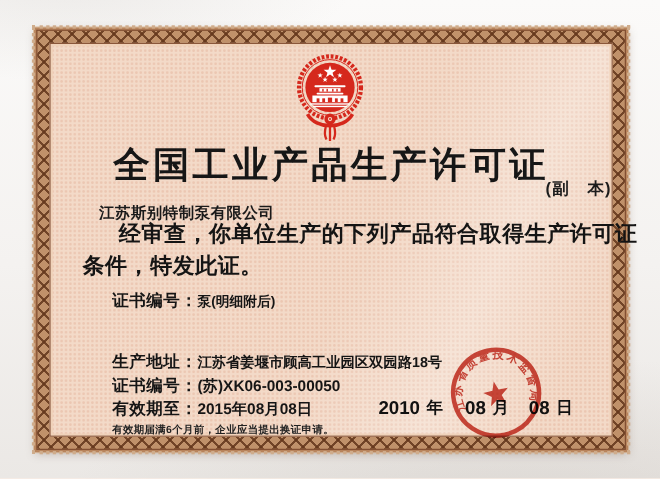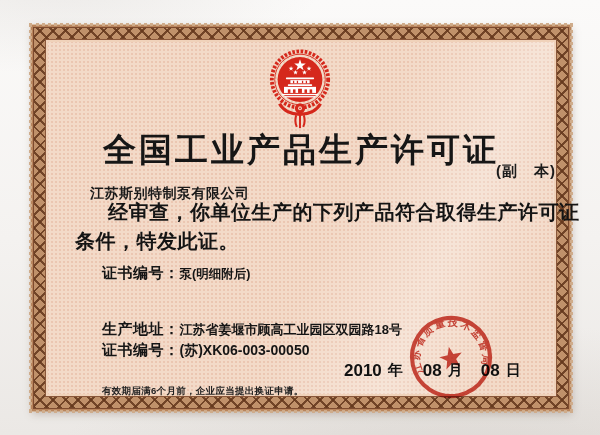--- a/index.html
+++ b/index.html
@@ -144,20 +144,23 @@
 
       <div class="row row-product">
         <span class="lbl">证书编号：</span><span class="val">泵(明细附后)</span>
       </div>
       <div class="row row-prodaddr">
         <span class="lbl">生产地址：</span><span class="val">江苏省姜堰市顾高工业园区双园路18号</span>
       </div>
       <div class="row row-certno">
         <span class="lbl">证书编号：</span><span class="val">(苏)XK06-003-00050</span>
       </div>
+      <div class="row row-valid">
+        <span class="lbl">有效期至：</span><span class="val">2015年08月08日</span>
+      </div>
 
       <div class="date-group">
         <span class="num">2010</span>
         <span class="unit g6">年</span>
         <span class="num g20">08</span>
         <span class="unit g6">月</span>
         <span class="num g18">08</span>
         <span class="unit g6">日</span>
       </div>
 

